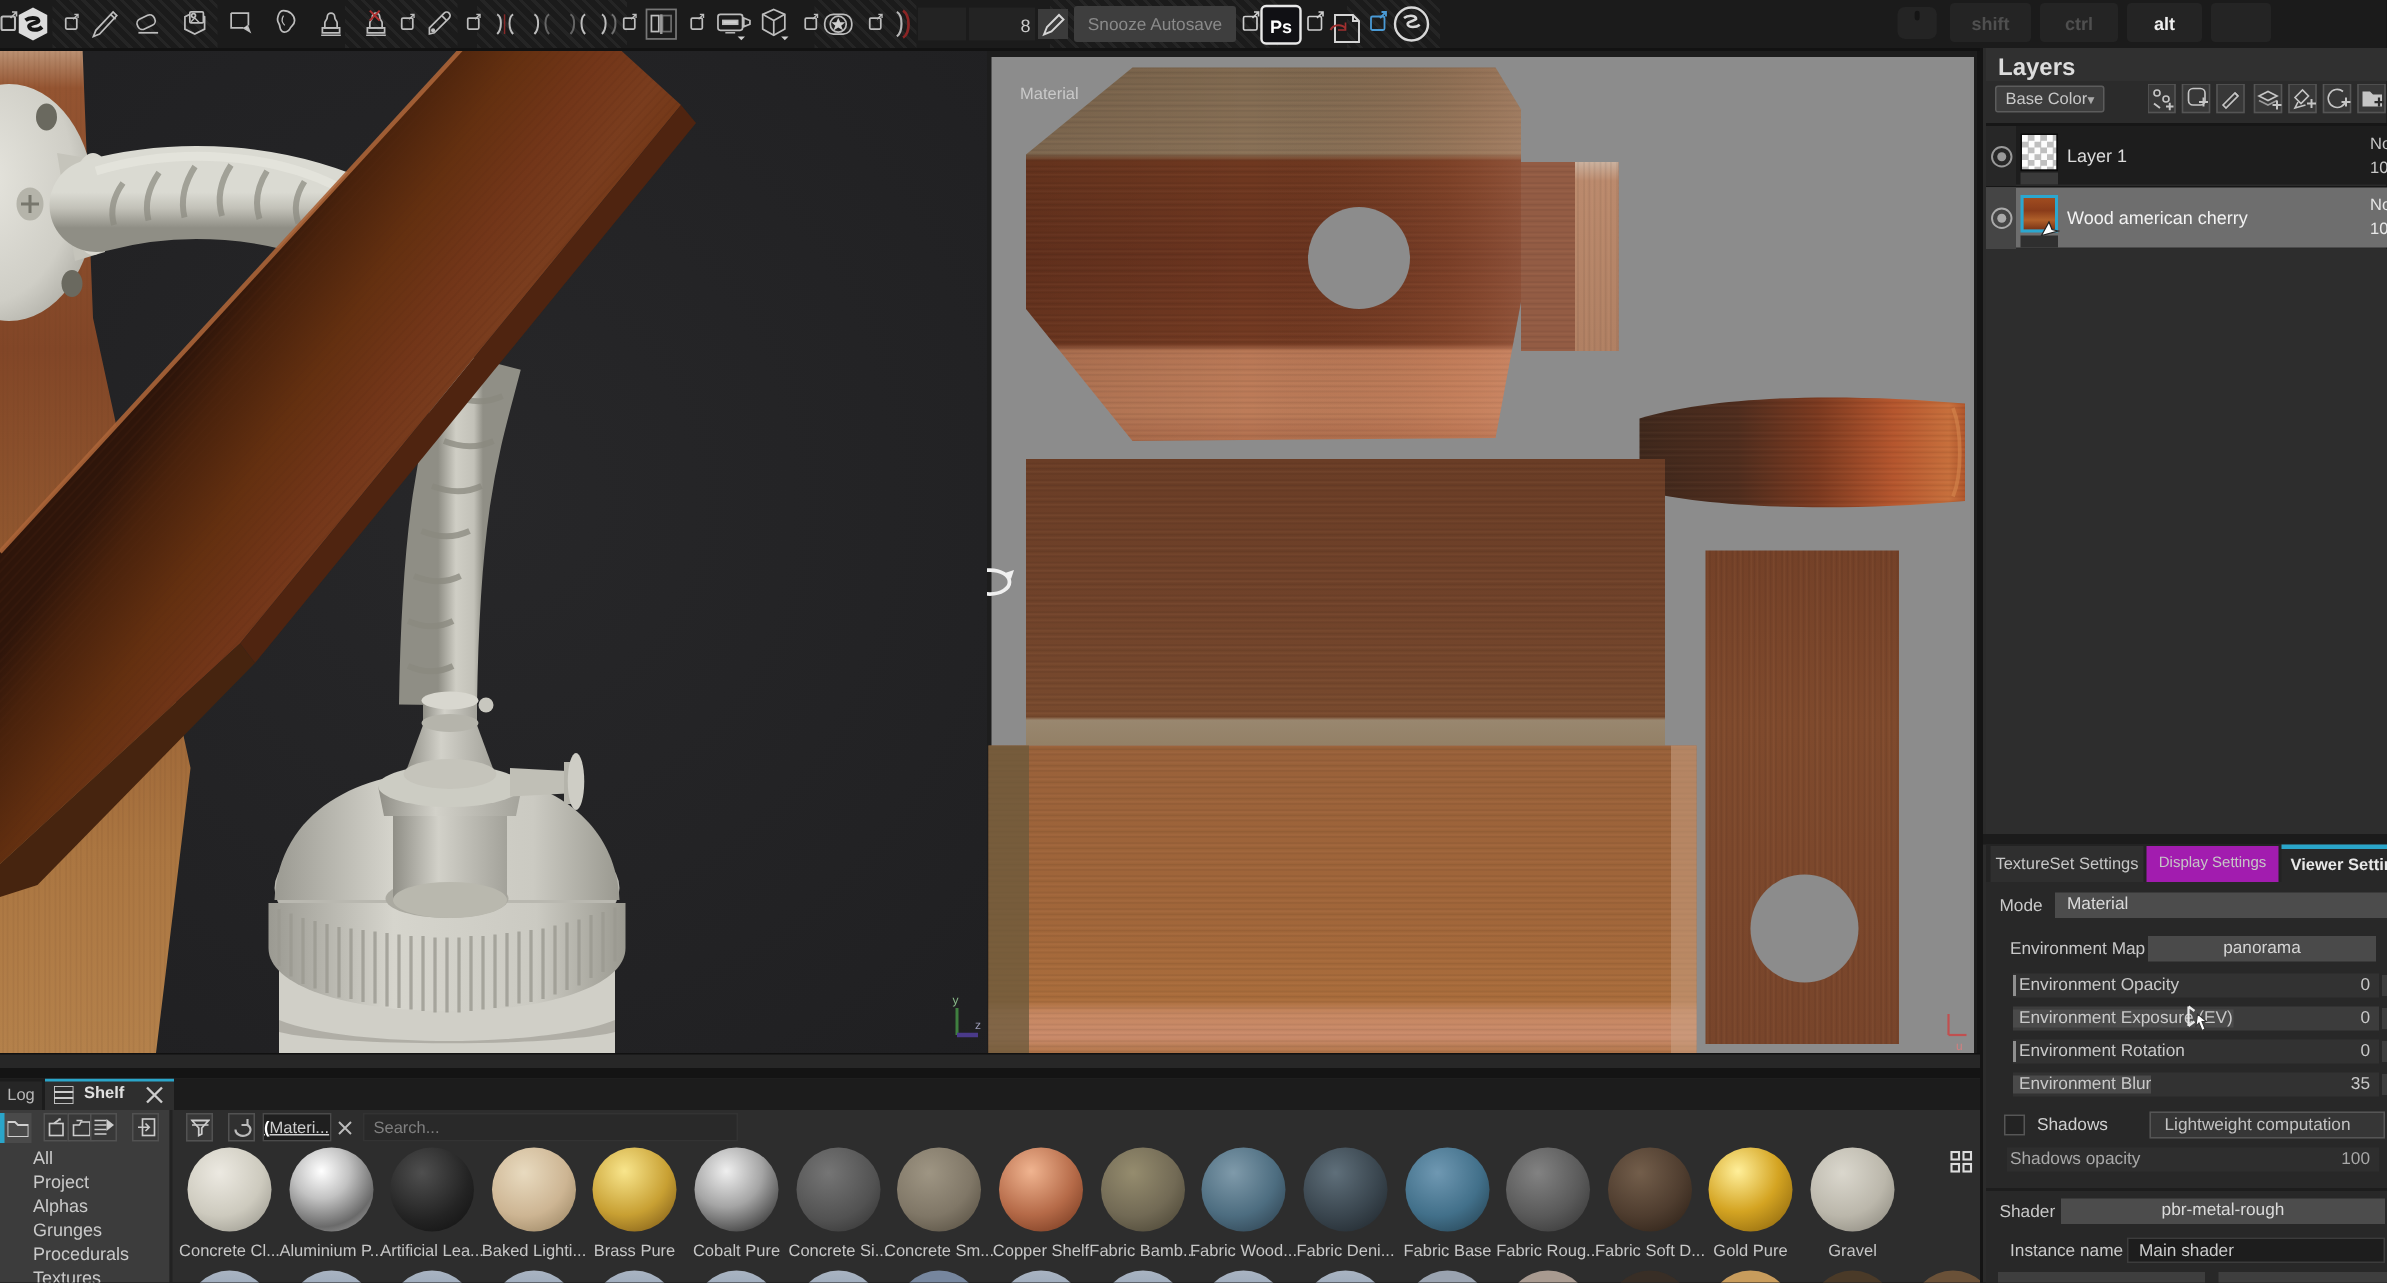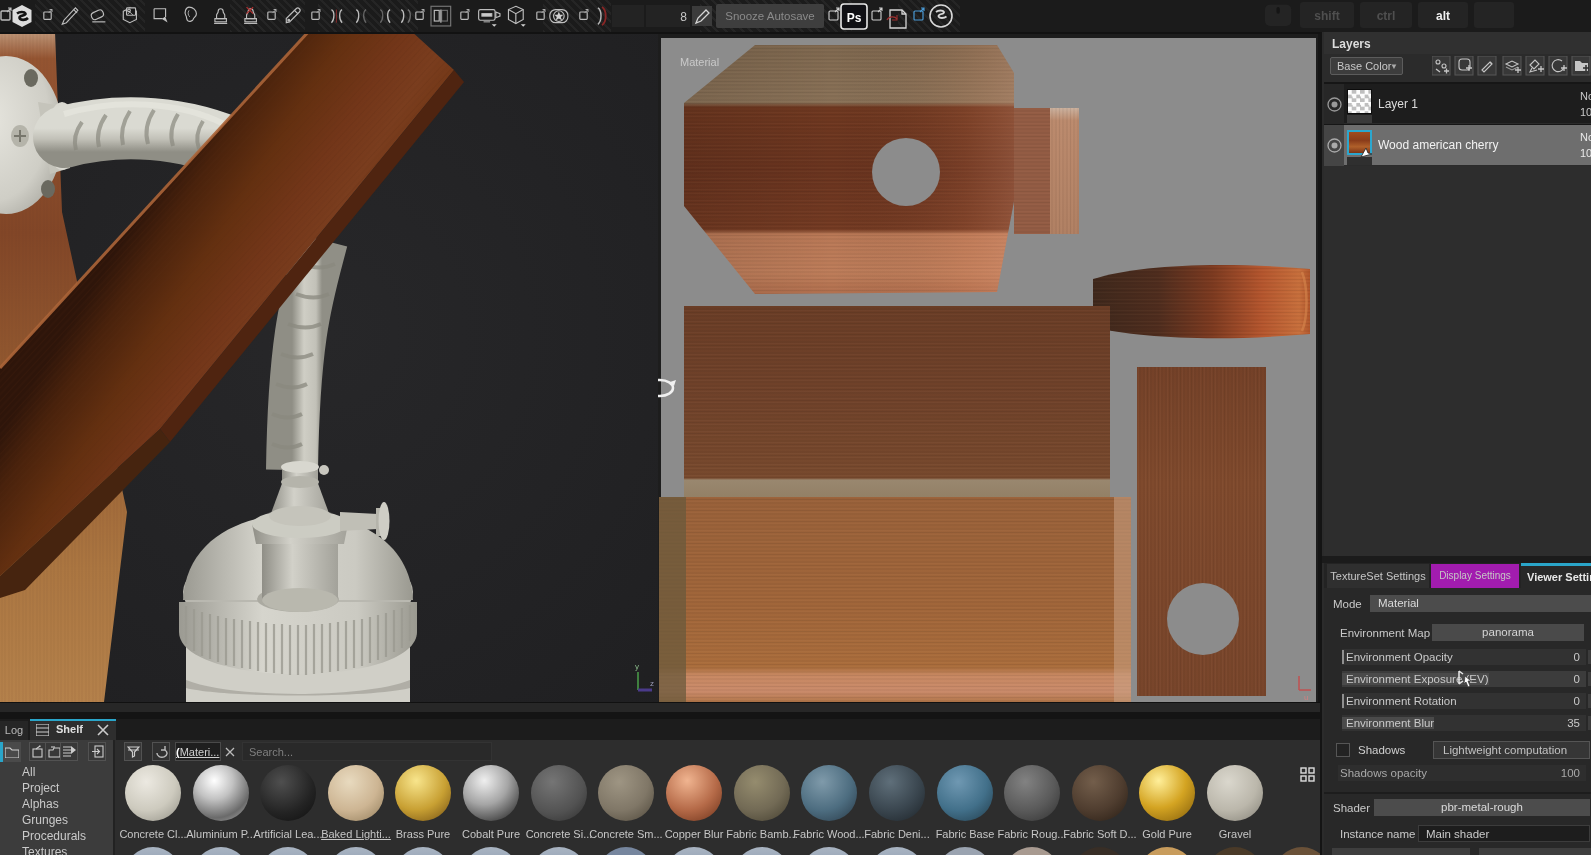--- a/index.html
+++ b/index.html
@@ -583,26 +583,26 @@
     <div class="sph" style="left:869px;top:46px;background:radial-gradient(circle at 38% 30%,#5f6f7a,#3a464f 55%,#1c2227);"></div>
     <div class="sph" style="left:937px;top:46px;background:radial-gradient(circle at 38% 30%,#6f98b2,#42708a 55%,#203a48);"></div>
     <div class="sph" style="left:1004px;top:46px;background:radial-gradient(circle at 38% 30%,#828282,#5a5a5a 55%,#303030);"></div>
     <div class="sph" style="left:1072px;top:46px;background:radial-gradient(circle at 38% 30%,#735e4b,#4f3d2f 55%,#271c13);"></div>
     <div class="sph" style="left:1139px;top:46px;background:radial-gradient(circle at 35% 28%,#ffef9a,#d4a422 50%,#7f5a0a);"></div>
     <div class="sph" style="left:1207px;top:46px;background:radial-gradient(circle at 38% 30%,#dad7cd,#bbb7ab 55%,#827f75);"></div>
 
     <div class="slab" style="left:113px;">Concrete Cl...</div>
     <div class="slab" style="left:181px;">Aluminium P...</div>
     <div class="slab" style="left:248px;">Artificial Lea...</div>
-    <div class="slab" style="left:316px;text-decoration:underline;">Baked Lighti...</div>
+    <div class="slab" style="left:316px;">Baked Lighti...</div>
     <div class="slab" style="left:383px;">Brass Pure</div>
     <div class="slab" style="left:451px;">Cobalt Pure</div>
     <div class="slab" style="left:519px;">Concrete Si...</div>
     <div class="slab" style="left:586px;">Concrete Sm...</div>
-    <div class="slab" style="left:654px;">Copper Blur</div>
+    <div class="slab" style="left:654px;">Copper Shelf</div>
     <div class="slab" style="left:722px;">Fabric Bamb...</div>
     <div class="slab" style="left:789px;">Fabric Wood...</div>
     <div class="slab" style="left:857px;">Fabric Deni...</div>
     <div class="slab" style="left:925px;">Fabric Base</div>
     <div class="slab" style="left:992px;">Fabric Roug...</div>
     <div class="slab" style="left:1060px;">Fabric Soft D...</div>
     <div class="slab" style="left:1127px;">Gold Pure</div>
     <div class="slab" style="left:1195px;">Gravel</div>
 
     <div class="sph" style="left:125px;top:128px;background:linear-gradient(180deg,#a9b4c2,#7286a0 90%);"></div>
@@ -619,21 +619,21 @@
     <div class="sph" style="left:869px;top:128px;background:linear-gradient(180deg,#a9b4c2,#7286a0 90%);"></div>
     <div class="sph" style="left:937px;top:128px;background:#9aa3b0;"></div>
     <div class="sph" style="left:1004px;top:128px;background:#a89a90;"></div>
     <div class="sph" style="left:1072px;top:128px;background:#382e26;"></div>
     <div class="sph" style="left:1139px;top:128px;background:#c89c5c;"></div>
     <div class="sph" style="left:1207px;top:128px;background:#4a3a28;"></div>
     <div class="sph" style="left:1274px;top:128px;background:#6a5138;"></div>
   </div>
   <div class="abs" id="rpanel">
     <div class="abs" style="left:2px;top:0;width:269px;height:22px;background:#303030;"></div>
-    <div class="abs txt" style="left:10px;top:5px;font-size:12px;font-weight:bold;color:#dcdcdc;">Layers</div>
+    <div class="abs txt" style="left:10px;top:5px;font-size:16px;font-weight:bold;color:#dcdcdc;">Layers</div>
     <div class="abs" style="left:8px;top:25px;width:73px;height:18px;background:#3d3d3d;border:1px solid #5c5c5c;border-radius:2px;color:#c8c8c8;font-size:11px;line-height:16px;padding-left:6px;">Base Color <span style="font-size:8px;color:#aaa;position:absolute;right:4px;top:1px;">▼</span></div>
     <svg class="abs" style="left:110px;top:24px" width="161" height="20" viewBox="0 0 161 20">
       <g fill="none" stroke="#c5c5c5" stroke-width="1.1">
         <g>
             <rect x="0" y="0" width="18" height="19" fill="#383838" stroke="#555"></rect>
             <circle cx="6" cy="6" r="2"></circle>
             <circle cx="12" cy="10" r="2"></circle>
             <path d="M4 13l4 3M12 15h5M14.5 12.5v5" stroke-width="1.3"></path>
           </g>
         <g transform="translate(23,0)">

